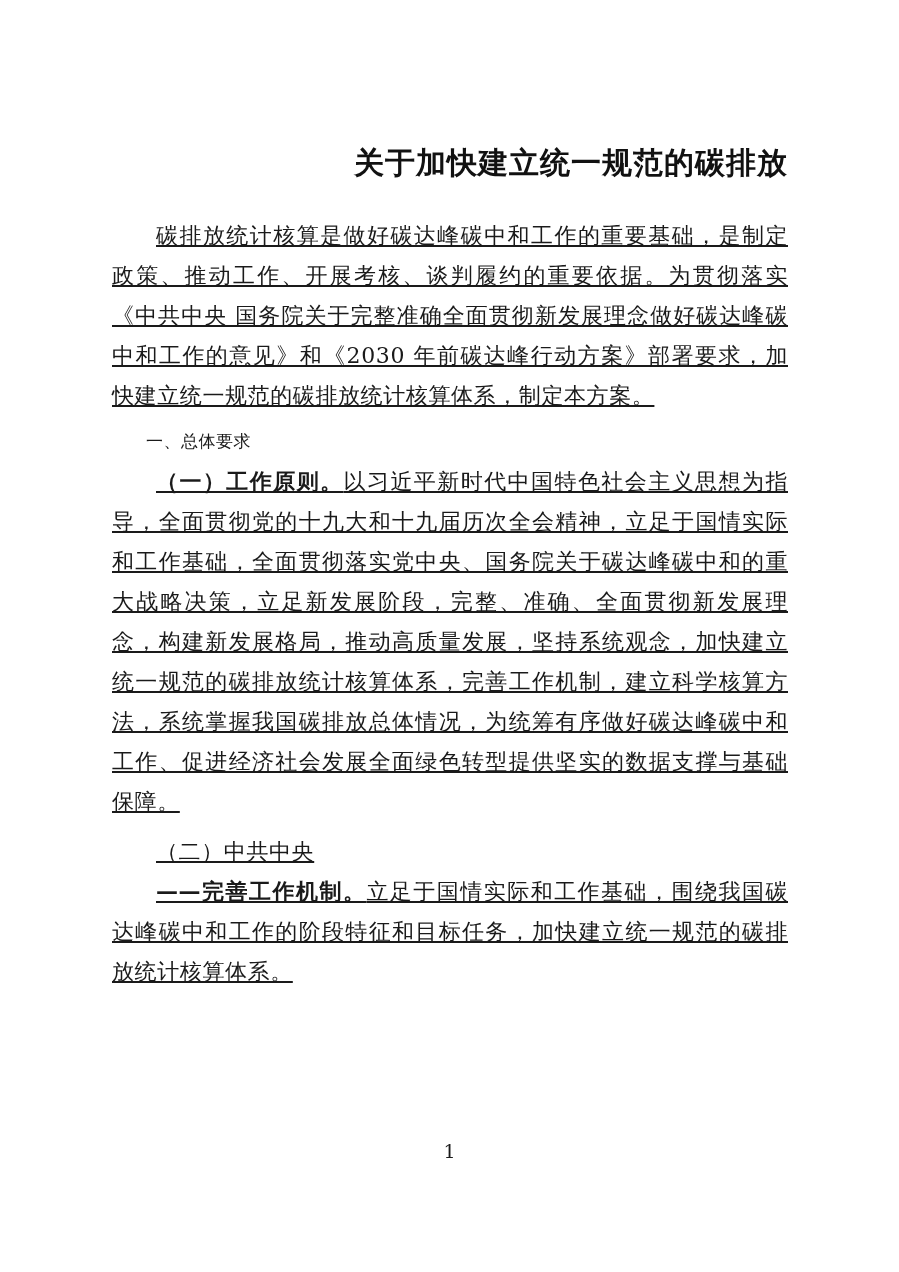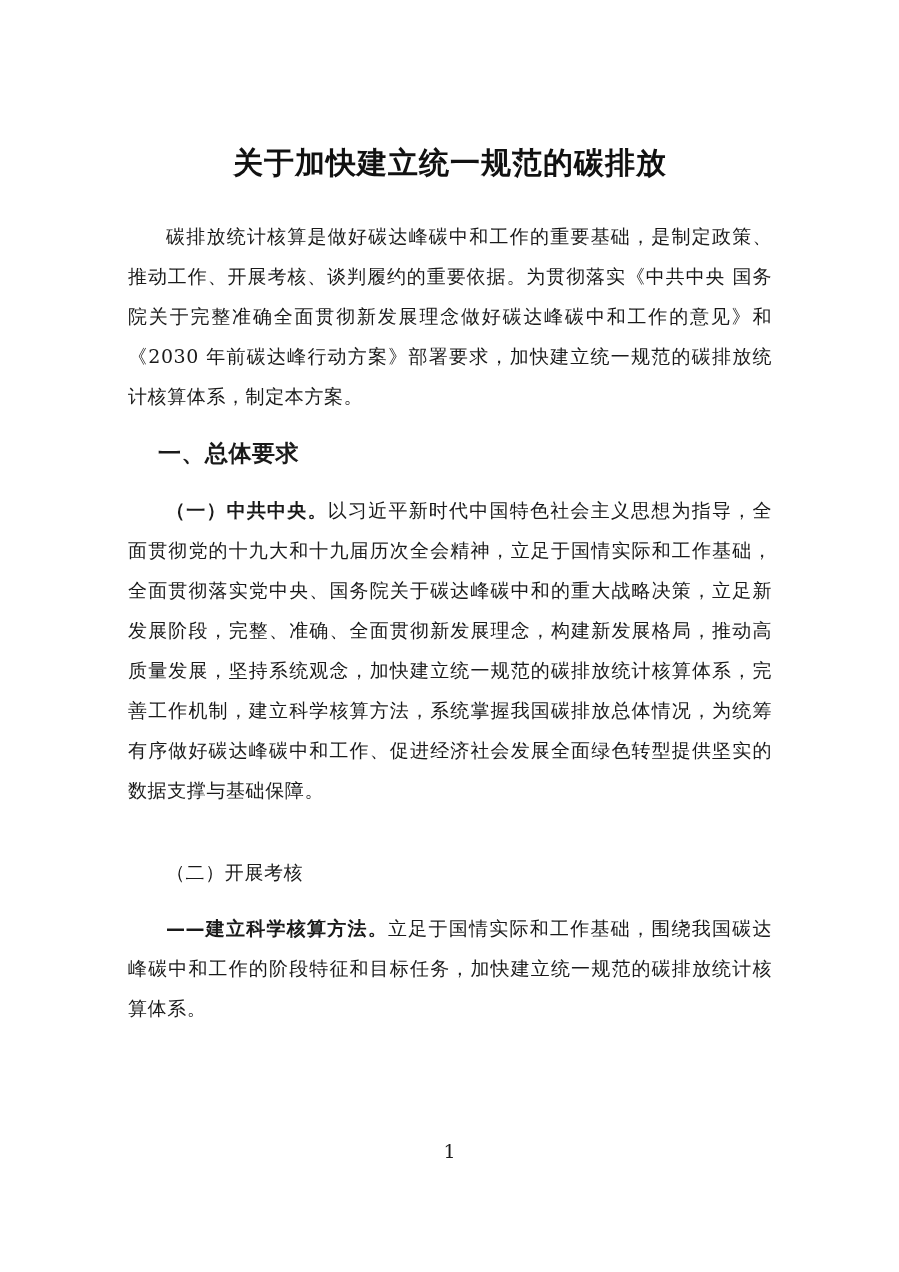--- a/index.html
+++ b/index.html
@@ -20,49 +20,50 @@
     overflow: hidden;
     box-sizing: border-box;
   }
   .doc-body {
     position: absolute;
     left: 112px;
     top: 140px;
     width: 676px;
   }
   .doc-title {
-    text-align: center;
+    text-align: right;
     font-family: "DejaVu Sans", "Liberation Sans", sans-serif;
     font-weight: bold;
     font-size: 30px;
     line-height: 46px;
     letter-spacing: 1px;
     color: #111;
   }
   .doc-title .line2 {
     display: block;
   }
   .para {
-    font-size: 19px;
+    font-size: 22px;
     line-height: 40px;
     text-align: justify;
     text-justify: inter-ideograph;
     letter-spacing: 0.6px;
-    margin: 16px;
+    margin: 0;
+    text-decoration: underline;
   }
   .para.first {
     margin-top: 30px;
   }
   .indent2 {
     text-indent: 2em;
   }
   .heading-bold {
     font-family: "DejaVu Sans", "Liberation Sans", sans-serif;
-    font-weight: bold;
-    font-size: 23px;
+    font-weight: normal;
+    font-size: 17px;
     line-height: 42px;
     letter-spacing: 0.5px;
     text-indent: 2em;
     margin: 4px 0 0 0;
   }
   .sub-lead {
     font-family: "DejaVu Sans", "Liberation Sans", sans-serif;
     font-weight: bold;
   }
   .spacer-sm {
@@ -87,25 +88,25 @@
   <div class="doc-body">
 
     <div class="doc-title">
       <span>关于加快建立统一规范的碳排放</span>
     </div>
 
     <p class="para first indent2">碳排放统计核算是做好碳达峰碳中和工作的重要基础，是制定政策、推动工作、开展考核、谈判履约的重要依据。为贯彻落实《中共中央 国务院关于完整准确全面贯彻新发展理念做好碳达峰碳中和工作的意见》和《2030 年前碳达峰行动方案》部署要求，加快建立统一规范的碳排放统计核算体系，制定本方案。</p>
 
     <p class="heading-bold">一、总体要求</p>
 
-    <p class="para indent2"><span class="sub-lead">（一）中共中央。</span><span>以习近平新时代中国特色社会主义思想为指导，全面贯彻党的十九大和十九届历次全会精神，立足于国情实际和工作基础，全面贯彻落实党中央、国务院关于碳达峰碳中和的重大战略决策，立足新发展阶段，完整、准确、全面贯彻新发展理念，构建新发展格局，推动高质量发展，坚持系统观念，加快建立统一规范的碳排放统计核算体系，完善工作机制，建立科学核算方法，系统掌握我国碳排放总体情况，为统筹有序做好碳达峰碳中和工作、促进经济社会发展全面绿色转型提供坚实的数据支撑与基础保障。</span></p>
+    <p class="para indent2"><span class="sub-lead">（一）工作原则。</span><span>以习近平新时代中国特色社会主义思想为指导，全面贯彻党的十九大和十九届历次全会精神，立足于国情实际和工作基础，全面贯彻落实党中央、国务院关于碳达峰碳中和的重大战略决策，立足新发展阶段，完整、准确、全面贯彻新发展理念，构建新发展格局，推动高质量发展，坚持系统观念，加快建立统一规范的碳排放统计核算体系，完善工作机制，建立科学核算方法，系统掌握我国碳排放总体情况，为统筹有序做好碳达峰碳中和工作、促进经济社会发展全面绿色转型提供坚实的数据支撑与基础保障。</span></p>
 
     <div class="spacer-sm"></div>
 
-    <p class="para indent2">（二）开展考核</p>
+    <p class="para indent2">（二）中共中央</p>
 
-    <p class="para indent2"><span class="sub-lead">——建立科学核算方法。</span><span>立足于国情实际和工作基础，围绕我国碳达峰碳中和工作的阶段特征和目标任务，加快建立统一规范的碳排放统计核算体系。</span></p>
+    <p class="para indent2"><span class="sub-lead">——完善工作机制。</span><span>立足于国情实际和工作基础，围绕我国碳达峰碳中和工作的阶段特征和目标任务，加快建立统一规范的碳排放统计核算体系。</span></p>
 
   </div>
 
   <div class="page-number">1</div>
 
 </div>
 
 </body></html>

